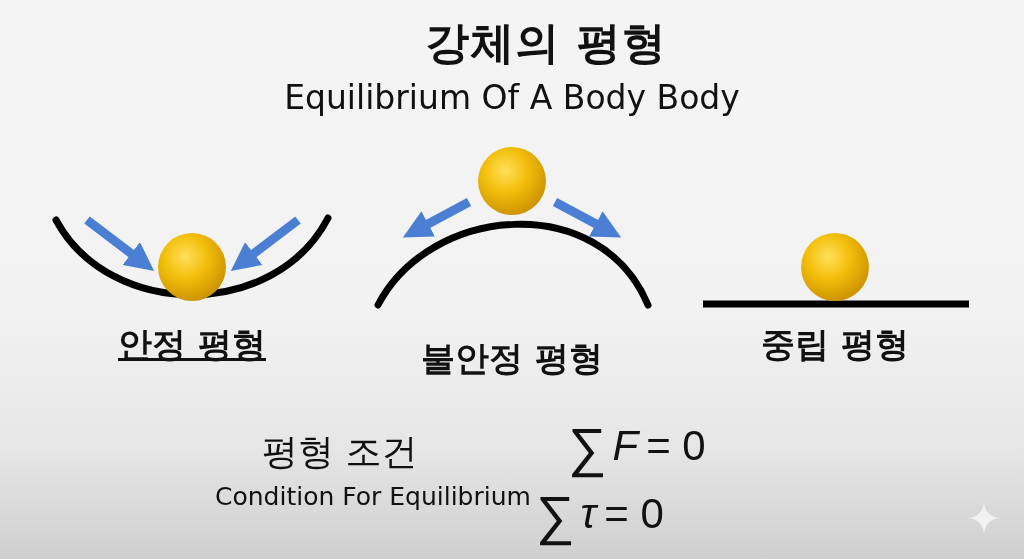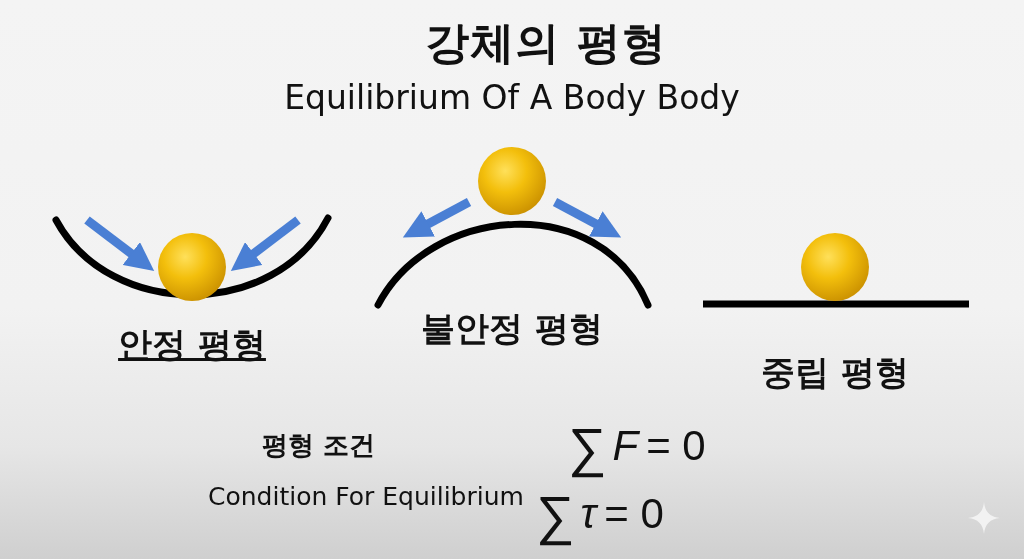--- a/index.html
+++ b/index.html
@@ -15,24 +15,24 @@
   }
   .title-en {
     position: absolute; left: 0; width: 1024px; top: 78px; text-align: center;
     font-size: 33px; font-family: "DejaVu Sans", sans-serif;
   }
   svg.diagram { position: absolute; left: 0; top: 0; }
   .label {
     position: absolute; text-align: center; font-size: 34px; font-weight: bold;
   }
   .cond-ko {
-    position: absolute; left: 262px; top: 428px; font-size: 26px; font-weight: bold;
+    position: absolute; left: 262px; top: 428px; font-size: 36px; font-weight: normal;
   }
   .cond-en {
-    position: absolute; left: 208px; top: 482px; font-size: 25px;
+    position: absolute; left: 215px; top: 482px; font-size: 25px;
   }
   .eq {
     position: absolute; font-family: Liberation Sans, sans-serif;
     font-size: 42px; white-space: nowrap;
   }
   .eq .sigma { font-size: 54px; font-style: normal; vertical-align: -6px; }
   .eq .var { font-style: italic; margin-left: 6px; }
   .eq .rest { margin-left: 8px; }
   .sparkle { position: absolute; left: 966px; top: 500px; }
 </style>
@@ -68,22 +68,22 @@
     <circle cx="512" cy="181" r="34" fill="url(#ballGrad)"></circle>
   </g>
 
   <g>
     <line x1="703" y1="304" x2="969" y2="304" stroke="#000" stroke-width="7"></line>
     <circle cx="835" cy="267" r="34" fill="url(#ballGrad)"></circle>
   </g>
 </svg>
 
 <div class="label" style="left:92px; width:200px; top:322px;text-decoration:underline;">안정 평형</div>
-<div class="label" style="left:400px; width:224px; top:306px;">불안정 평형</div>
-<div class="label" style="left:735px; width:200px; top:322px;margin-top:28px;">중립 평형</div>
+<div class="label" style="left:400px; width:224px; top:336px;">불안정 평형</div>
+<div class="label" style="left:735px; width:200px; top:322px;">중립 평형</div>
 
 <div class="cond-ko">평형 조건</div>
 <div class="cond-en">Condition For Equilibrium</div>
 
 <div class="eq" style="left:568px; top:416px;">
   <span class="sigma">∑</span><span class="var">F</span><span class="rest">= 0</span>
 </div>
 <div class="eq" style="left:536px; top:484px;">
   <span class="sigma">∑</span><span class="var">τ</span><span class="rest">= 0</span>
 </div>

